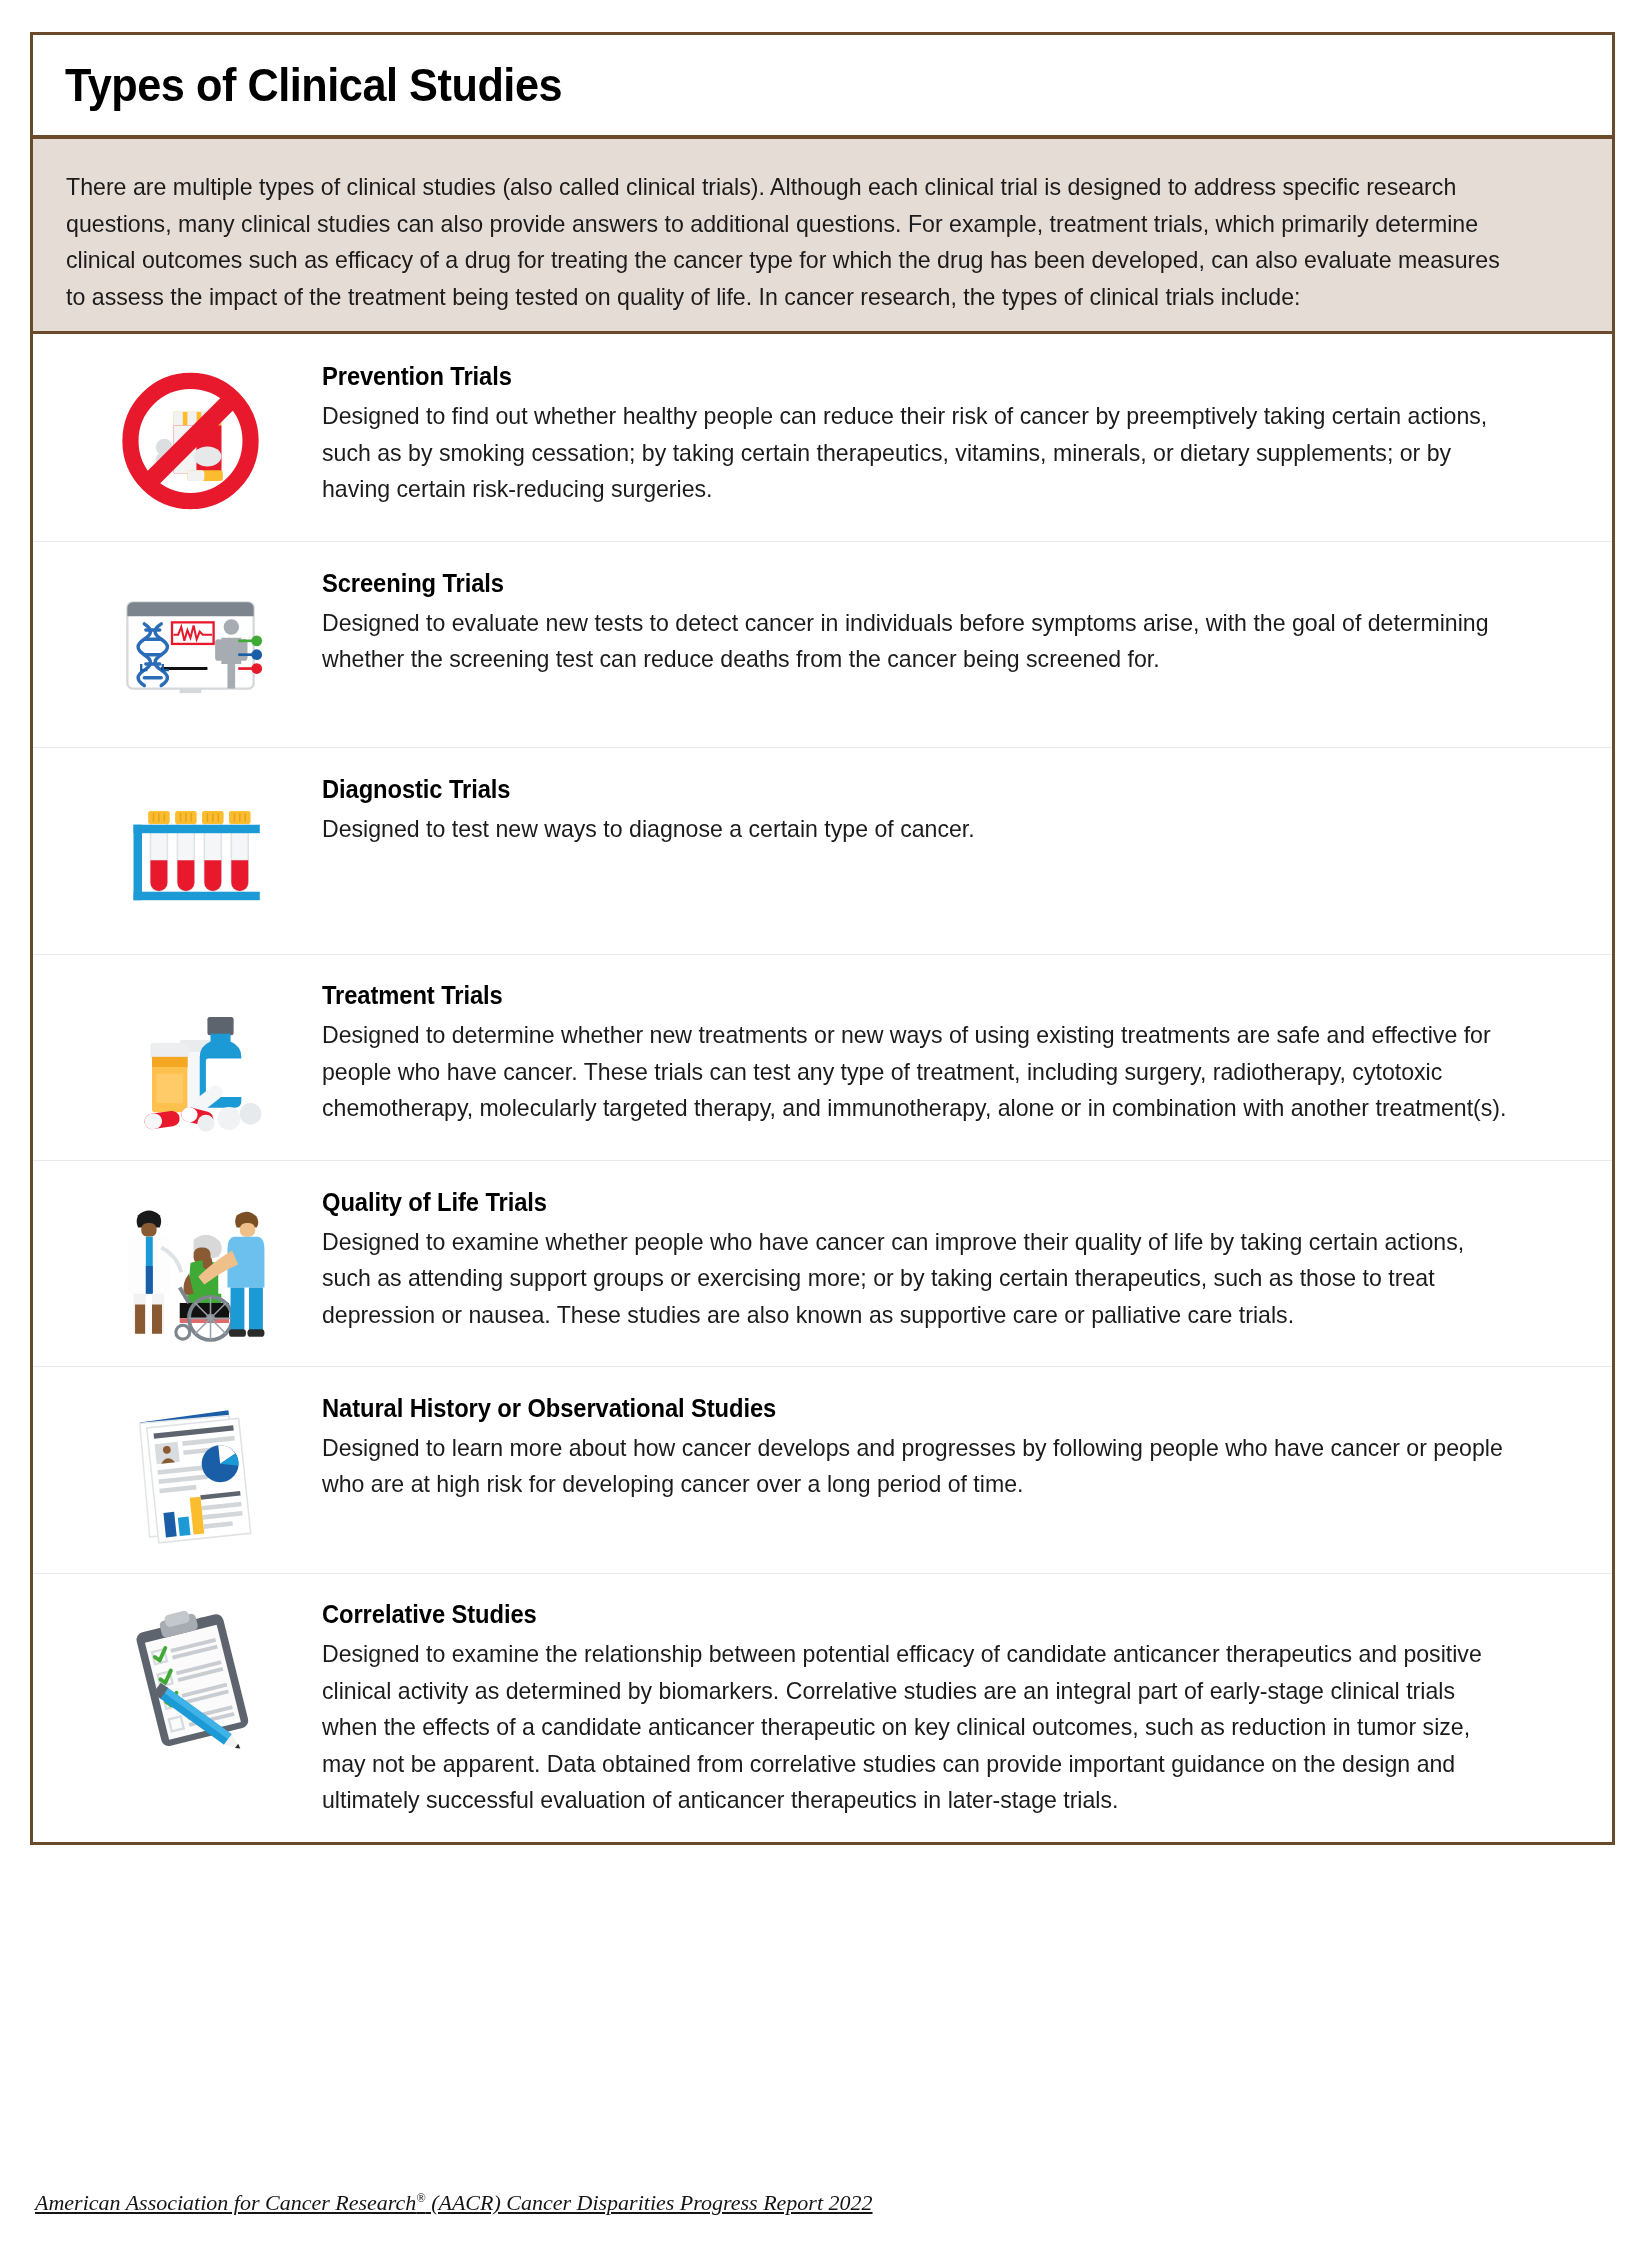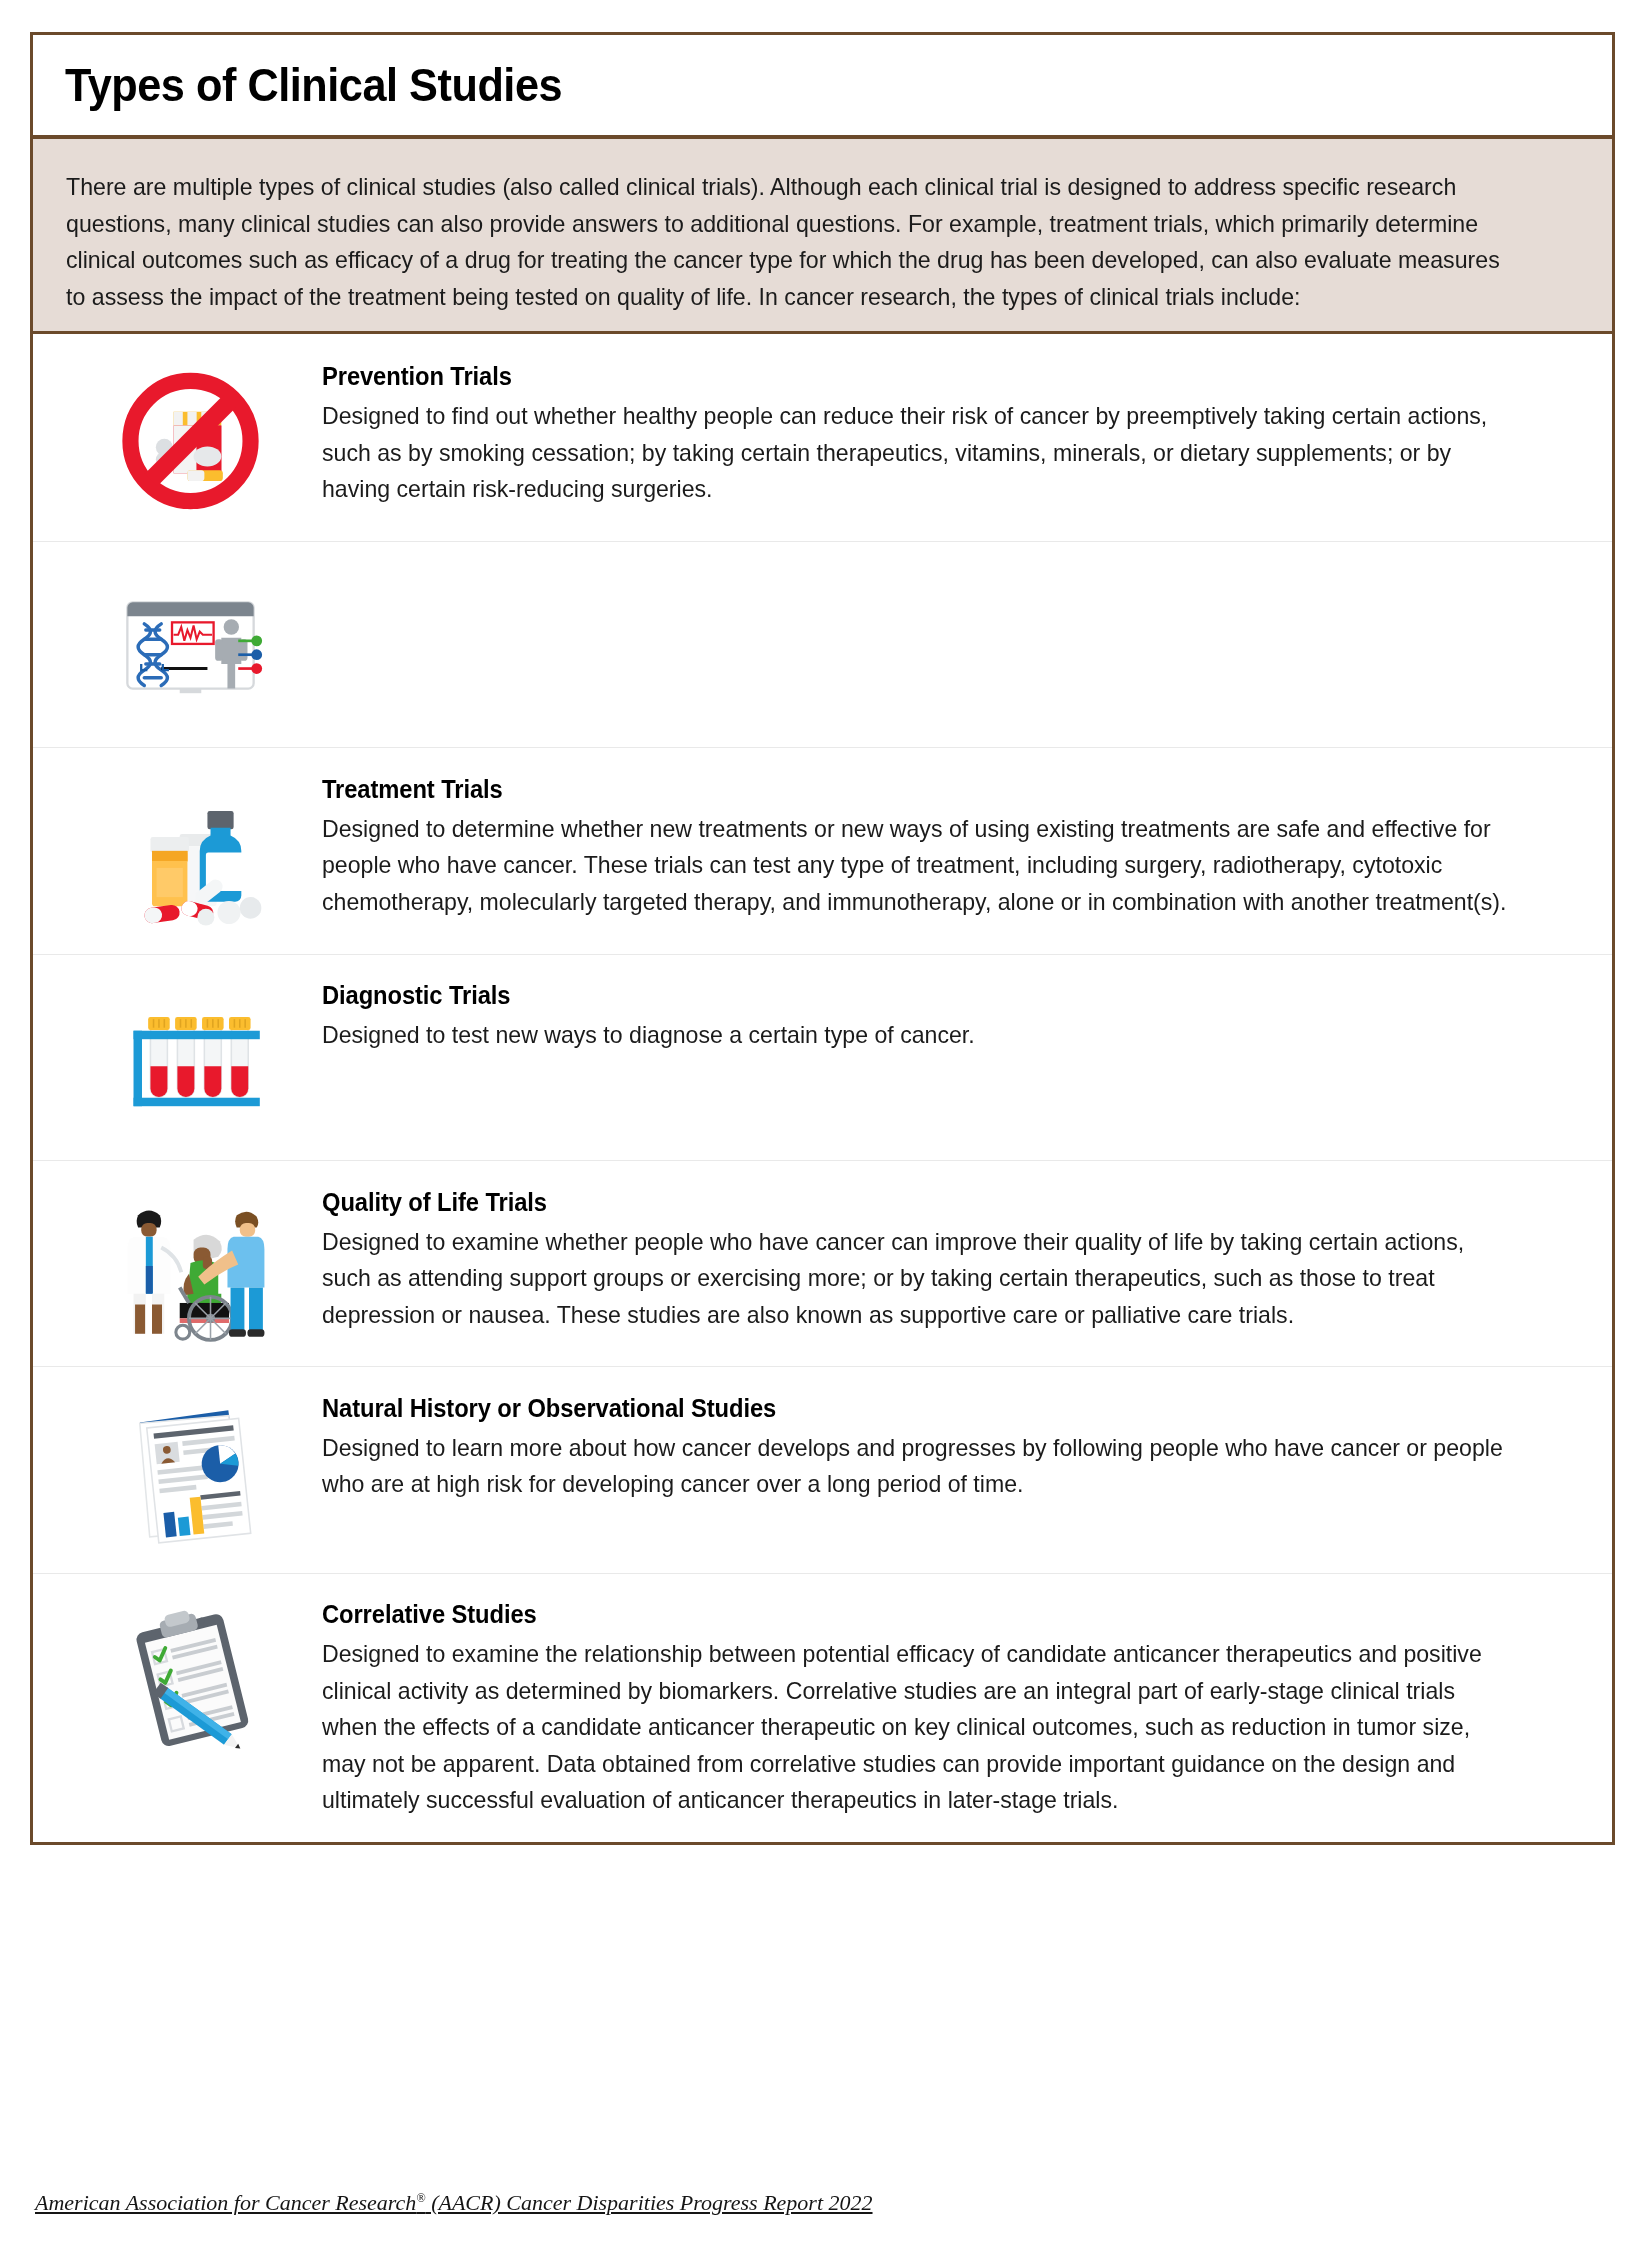--- a/index.html
+++ b/index.html
@@ -227,20 +227,84 @@
                 <line x1="62" y1="128" x2="122" y2="128"></line>
               </g>
               <g stroke="#1b5ea8" stroke-width="3" fill="none">
                 <path d="M36 122 v8 h8"></path>
                 <path d="M72 130 h-8 v-8"></path>
               </g>
               <rect x="86" y="154" width="28" height="6" fill="#d6d9dc"></rect>
             </svg>
           </div>
         </div>
+        <div class="text-cell">
+          <div class="study-title">Screening Trials</div>
+          <p class="study-desc">Designed to evaluate new tests to detect cancer in individuals before symptoms arise, with the goal of determining whether the screening test can reduce deaths from the cancer being screened for.</p>
+        </div>
+      </div>
+
+      <div class="study-row short">
+        <div class="icon-cell">
+          <div class="icon-box">
+            <svg viewBox="0 0 200 200">
+              <g>
+                <g>
+                  <rect x="48" y="52" width="22" height="96" rx="11" fill="#f4f6f7" stroke="#dfe3e6" stroke-width="2"></rect>
+                  <path d="M48 108 h22 v29 a11 11 0 0 1 -22 0 z" fill="#e8192c"></path>
+                  <rect x="45" y="44" width="28" height="17" rx="3" fill="#fbbd2e"></rect>
+                  <g stroke="#e0a420" stroke-width="2">
+                      <line x1="52" y1="47" x2="52" y2="58"></line>
+                      <line x1="59" y1="47" x2="59" y2="58"></line>
+                      <line x1="66" y1="47" x2="66" y2="58"></line>
+                    </g>
+                </g>
+                <g>
+                  <rect x="83" y="52" width="22" height="96" rx="11" fill="#f4f6f7" stroke="#dfe3e6" stroke-width="2"></rect>
+                  <path d="M83 108 h22 v29 a11 11 0 0 1 -22 0 z" fill="#e8192c"></path>
+                  <rect x="80" y="44" width="28" height="17" rx="3" fill="#fbbd2e"></rect>
+                  <g stroke="#e0a420" stroke-width="2">
+                      <line x1="87" y1="47" x2="87" y2="58"></line>
+                      <line x1="94" y1="47" x2="94" y2="58"></line>
+                      <line x1="101" y1="47" x2="101" y2="58"></line>
+                    </g>
+                </g>
+                <g>
+                  <rect x="118" y="52" width="22" height="96" rx="11" fill="#f4f6f7" stroke="#dfe3e6" stroke-width="2"></rect>
+                  <path d="M118 108 h22 v29 a11 11 0 0 1 -22 0 z" fill="#e8192c"></path>
+                  <rect x="115" y="44" width="28" height="17" rx="3" fill="#fbbd2e"></rect>
+                  <g stroke="#e0a420" stroke-width="2">
+                      <line x1="122" y1="47" x2="122" y2="58"></line>
+                      <line x1="129" y1="47" x2="129" y2="58"></line>
+                      <line x1="136" y1="47" x2="136" y2="58"></line>
+                    </g>
+                </g>
+                <g>
+                  <rect x="153" y="52" width="22" height="96" rx="11" fill="#f4f6f7" stroke="#dfe3e6" stroke-width="2"></rect>
+                  <path d="M153 108 h22 v29 a11 11 0 0 1 -22 0 z" fill="#e8192c"></path>
+                  <rect x="150" y="44" width="28" height="17" rx="3" fill="#fbbd2e"></rect>
+                  <g stroke="#e0a420" stroke-width="2">
+                      <line x1="157" y1="47" x2="157" y2="58"></line>
+                      <line x1="164" y1="47" x2="164" y2="58"></line>
+                      <line x1="171" y1="47" x2="171" y2="58"></line>
+                    </g>
+                </g>
+              </g>
+              <g fill="#1c9ad6">
+                <rect x="26" y="62" width="11" height="98"></rect>
+                <rect x="26" y="62" width="164" height="11"></rect>
+                <rect x="26" y="149" width="164" height="11"></rect>
+              </g>
+            </svg>
+          </div>
+        </div>
+        <div class="text-cell">
+          <div class="study-title">Diagnostic Trials</div>
+          <p class="study-desc">Designed to test new ways to diagnose a certain type of cancer.</p>
+        </div>
       </div>
 
       <div class="study-row">
         <div class="icon-cell">
           <div class="icon-box">
             <svg viewBox="0 0 200 200">
 
               <rect x="86" y="74" width="46" height="16" rx="3" fill="#e9ebec"></rect>
               <rect x="84" y="90" width="50" height="78" rx="5" fill="#f6f7f8"></rect>
 
@@ -263,80 +327,20 @@
                 <circle cx="150" cy="176" r="15" fill="#f0f2f3"></circle>
                 <circle cx="178" cy="170" r="14" fill="#e7eaec"></circle>
                 <circle cx="120" cy="182" r="11" fill="#eceff0"></circle>
               </g>
             </svg>
           </div>
         </div>
         <div class="text-cell">
           <div class="study-title">Treatment Trials</div>
           <p class="study-desc">Designed to determine whether new treatments or new ways of using existing treatments are safe and effective for people who have cancer. These trials can test any type of treatment, including surgery, radiotherapy, cytotoxic chemotherapy, molecularly targeted therapy, and immunotherapy, alone or in combination with another treatment(s).</p>
-        </div>
-      </div>
-
-      <div class="study-row short">
-        <div class="icon-cell">
-          <div class="icon-box">
-            <svg viewBox="0 0 200 200">
-              <g>
-                <g>
-                  <rect x="48" y="52" width="22" height="96" rx="11" fill="#f4f6f7" stroke="#dfe3e6" stroke-width="2"></rect>
-                  <path d="M48 108 h22 v29 a11 11 0 0 1 -22 0 z" fill="#e8192c"></path>
-                  <rect x="45" y="44" width="28" height="17" rx="3" fill="#fbbd2e"></rect>
-                  <g stroke="#e0a420" stroke-width="2">
-                      <line x1="52" y1="47" x2="52" y2="58"></line>
-                      <line x1="59" y1="47" x2="59" y2="58"></line>
-                      <line x1="66" y1="47" x2="66" y2="58"></line>
-                    </g>
-                </g>
-                <g>
-                  <rect x="83" y="52" width="22" height="96" rx="11" fill="#f4f6f7" stroke="#dfe3e6" stroke-width="2"></rect>
-                  <path d="M83 108 h22 v29 a11 11 0 0 1 -22 0 z" fill="#e8192c"></path>
-                  <rect x="80" y="44" width="28" height="17" rx="3" fill="#fbbd2e"></rect>
-                  <g stroke="#e0a420" stroke-width="2">
-                      <line x1="87" y1="47" x2="87" y2="58"></line>
-                      <line x1="94" y1="47" x2="94" y2="58"></line>
-                      <line x1="101" y1="47" x2="101" y2="58"></line>
-                    </g>
-                </g>
-                <g>
-                  <rect x="118" y="52" width="22" height="96" rx="11" fill="#f4f6f7" stroke="#dfe3e6" stroke-width="2"></rect>
-                  <path d="M118 108 h22 v29 a11 11 0 0 1 -22 0 z" fill="#e8192c"></path>
-                  <rect x="115" y="44" width="28" height="17" rx="3" fill="#fbbd2e"></rect>
-                  <g stroke="#e0a420" stroke-width="2">
-                      <line x1="122" y1="47" x2="122" y2="58"></line>
-                      <line x1="129" y1="47" x2="129" y2="58"></line>
-                      <line x1="136" y1="47" x2="136" y2="58"></line>
-                    </g>
-                </g>
-                <g>
-                  <rect x="153" y="52" width="22" height="96" rx="11" fill="#f4f6f7" stroke="#dfe3e6" stroke-width="2"></rect>
-                  <path d="M153 108 h22 v29 a11 11 0 0 1 -22 0 z" fill="#e8192c"></path>
-                  <rect x="150" y="44" width="28" height="17" rx="3" fill="#fbbd2e"></rect>
-                  <g stroke="#e0a420" stroke-width="2">
-                      <line x1="157" y1="47" x2="157" y2="58"></line>
-                      <line x1="164" y1="47" x2="164" y2="58"></line>
-                      <line x1="171" y1="47" x2="171" y2="58"></line>
-                    </g>
-                </g>
-              </g>
-              <g fill="#1c9ad6">
-                <rect x="26" y="62" width="11" height="98"></rect>
-                <rect x="26" y="62" width="164" height="11"></rect>
-                <rect x="26" y="149" width="164" height="11"></rect>
-              </g>
-            </svg>
-          </div>
-        </div>
-        <div class="text-cell">
-          <div class="study-title">Diagnostic Trials</div>
-          <p class="study-desc">Designed to test new ways to diagnose a certain type of cancer.</p>
         </div>
       </div>
 
       <div class="study-row">
         <div class="icon-cell">
           <div class="icon-box">
             <svg viewBox="0 0 200 200">
 
               <g>
                 <path d="M32 34 q14 -12 28 0 q4 8 0 16 h-28 q-4 -8 0 -16 z" fill="#1a1a1a"></path>

